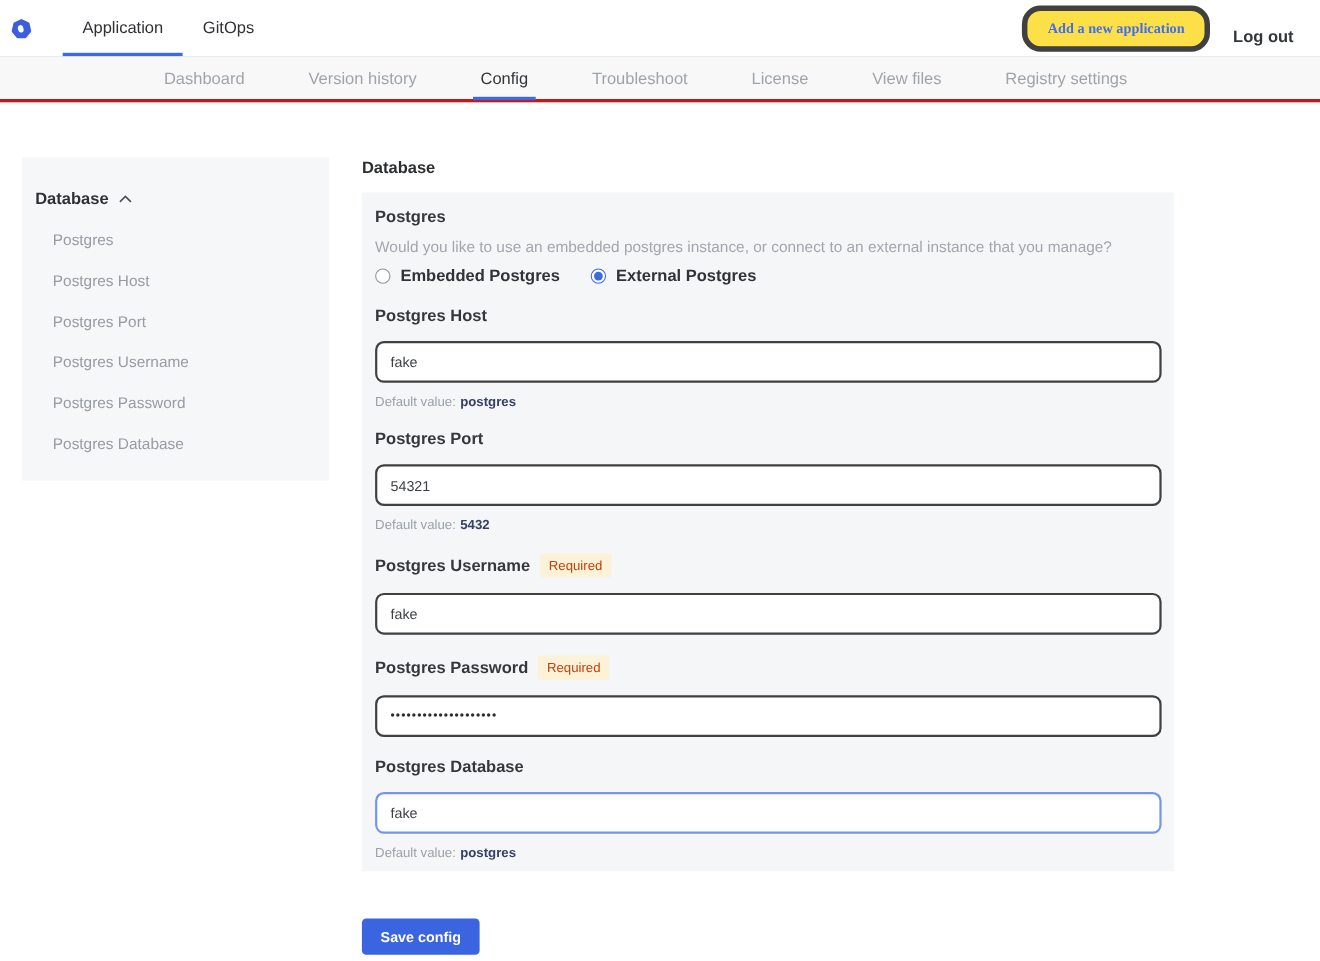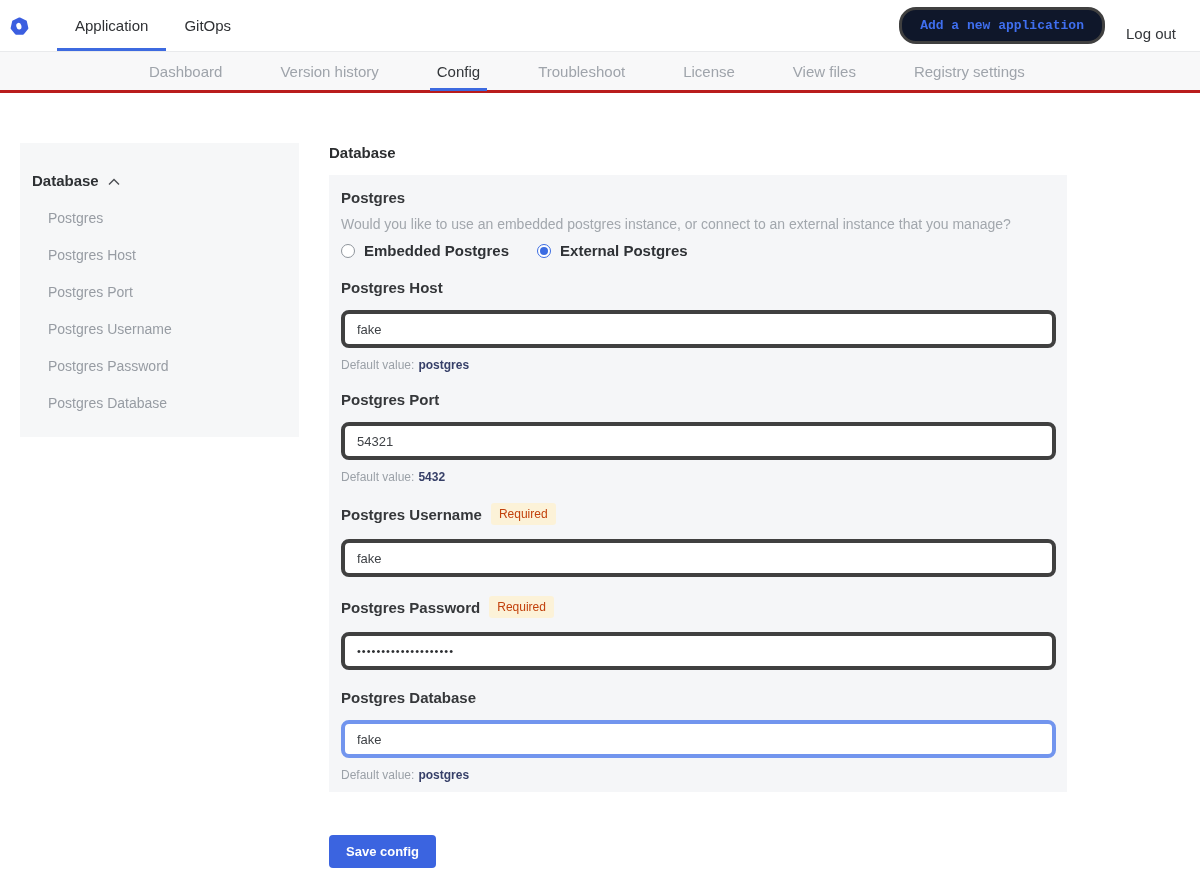--- a/index.html
+++ b/index.html
@@ -24,25 +24,25 @@
     display: flex; align-items: center;
     padding: 0 18px; font-size: 15px; color: #2f3134;
     position: relative; cursor: pointer;
   }
   .top-tab.active::after {
     content: ""; position: absolute; left: 0; right: 0; bottom: 0;
     height: 3px; background: #3d6ae0;
   }
   .spacer { flex: 1; }
   .add-app-btn {
-    background: #0f172a; border: 3px solid #404040; color: #3f6ff0;
+    background: #fde047; border: 5px solid #404040; color: #3f6ff0;
     border-radius: 17px; padding: 8px 18px;
-    font-size: 13px; font-weight: bold; font-family: Liberation Mono, monospace; cursor: pointer;
-  }
-  .logout { margin: 16px 24px 0 21px; font-size: 15px; color: #33363a; cursor: pointer; }
+    font-size: 13px; font-weight: bold; font-family: Liberation Serif, serif; cursor: pointer;
+  }
+  .logout { margin: 16px 24px 0 21px; font-size: 15px; color: #33363a; cursor: pointer; font-weight: bold; }
 
   
   .subnav {
     height: 42px;
     background: #f8f8f9;
     border-top: 1px solid #e9eaec;
     border-bottom: 3px solid #b91c1c;
     display: flex; align-items: stretch;
     padding-left: 149px; gap: 58px;
   }
@@ -88,21 +88,21 @@
   }
 
   .field { margin-top: 19px; }
   .field-label { display: flex; align-items: center; gap: 9px; font-size: 15px; font-weight: 600; color: #35373a; }
   .required-badge {
     font-size: 12px; font-weight: normal; color: #c2410c;
     background: #fcf2d8; padding: 4px 8px; border-radius: 3px;
   }
   .field-input {
     display: block; margin-top: 14px; width: 715px; height: 38px;
-    border: 4px solid #404040; border-radius: 8px;
+    border: 2px solid #404040; border-radius: 8px;
     padding: 0 12px; font-size: 13px; color: #3f4246;
     font-family: inherit; background: #ffffff; outline: none;
   }
   .field-input.focused { border-color: #7295ee; }
   .field-input.masked { font-size: 11px; letter-spacing: 1px; color: #2c2e31; }
   .default-line { margin-top: 10px; font-size: 12px; color: #9ba1a8; }
   .default-value { font-weight: bold; color: #363f68; margin-left: 4px; }
 
   .save-btn {
     margin-top: 43px; background: #3b64e0; color: #ffffff;

